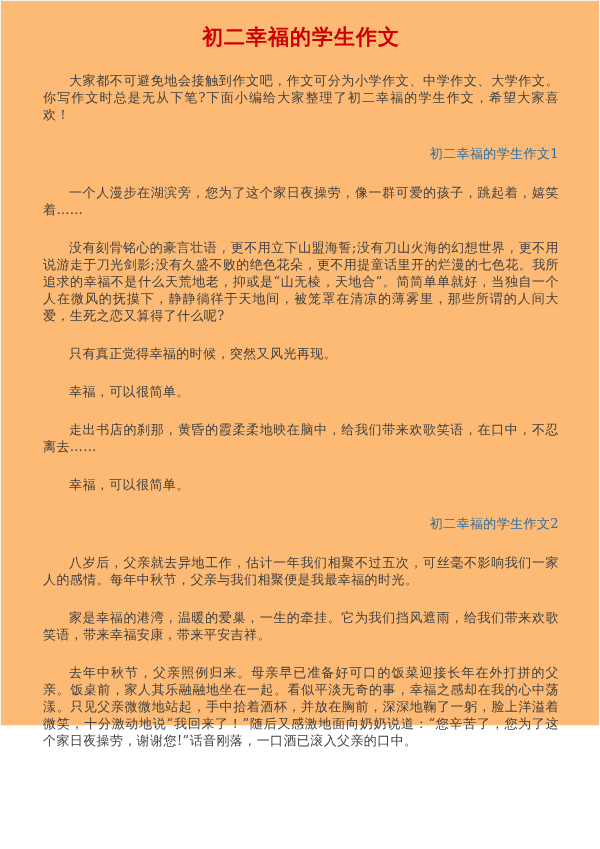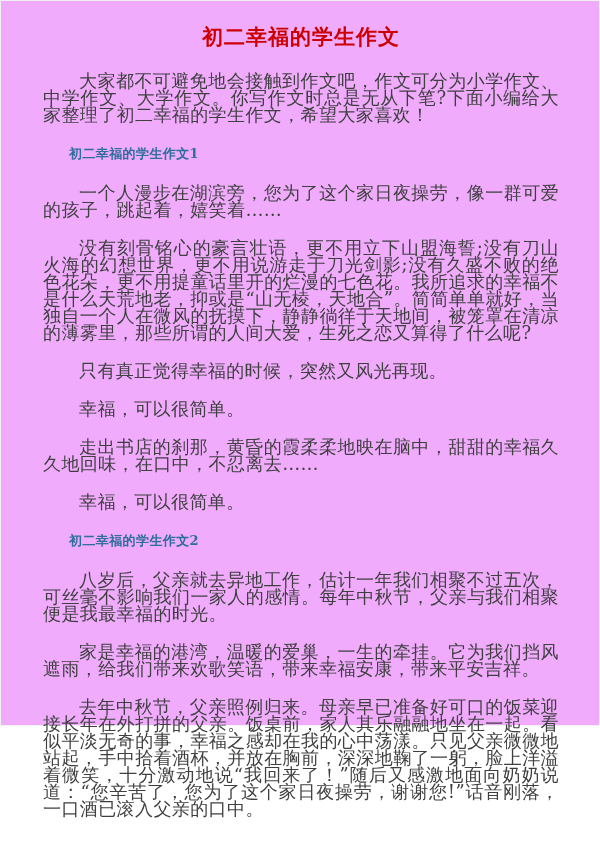--- a/index.html
+++ b/index.html
@@ -12,60 +12,61 @@
     height: 849px;
     font-family: "DejaVu Serif", "Liberation Serif", serif;
     color: #3f3f3f;
     overflow: hidden;
   }
   .page {
     box-sizing: border-box;
     width: 600px;
     height: 726px;
     padding: 18px 40px 20px 42px;
-    background: #f0abfc;
+    background: #fdba74;
     border: 1px solid #f2f2f2;
   }
   .doc-title {
     text-align: center;
     font-size: 21px;
     font-weight: bold;
     color: #cc0000;
     margin: 4px 0 18px 0;
     letter-spacing: 1px;
   }
   .intro, .para {
-    font-size: 18px;
+    font-size: 13px;
     line-height: 17px;
     text-align: justify;
     text-indent: 2em;
     margin: 21px 0;
     letter-spacing: 0.4px;
   }
   .sec-heading {
     font-size: 13px;
-    font-weight: bold;
+    font-weight: normal;
     color: #2e6e9e;
     margin: 22px 0 16px 0;
     text-indent: 2em;
     letter-spacing: 0.4px;
+    text-align: right;
   }
 </style>
 </head>
 <body>
 
 <div class="page">
   <h1 class="doc-title" style="color: rgb(204, 0, 0);">初二幸福的学生作文</h1>
   <p class="intro">大家都不可避免地会接触到作文吧，作文可分为小学作文、中学作文、大学作文。你写作文时总是无从下笔?下面小编给大家整理了初二幸福的学生作文，希望大家喜欢！</p>
   <div id="sections">
       <h3 class="sec-heading" style="color: rgb(46, 110, 158);">初二幸福的学生作文1</h3>
       <p class="para">一个人漫步在湖滨旁，您为了这个家日夜操劳，像一群可爱的孩子，跳起着，嬉笑着……</p>
       <p class="para">没有刻骨铭心的豪言壮语，更不用立下山盟海誓;没有刀山火海的幻想世界，更不用说游走于刀光剑影;没有久盛不败的绝色花朵，更不用提童话里开的烂漫的七色花。我所追求的幸福不是什么天荒地老，抑或是“山无棱，天地合”。简简单单就好，当独自一个人在微风的抚摸下，静静徜徉于天地间，被笼罩在清凉的薄雾里，那些所谓的人间大爱，生死之恋又算得了什么呢?</p>
       <p class="para">只有真正觉得幸福的时候，突然又风光再现。</p>
       <p class="para">幸福，可以很简单。</p>
-      <p class="para">走出书店的刹那，黄昏的霞柔柔地映在脑中，甜甜的幸福久久地回味，在口中，不忍离去……</p>
+      <p class="para">走出书店的刹那，黄昏的霞柔柔地映在脑中，给我们带来欢歌笑语，在口中，不忍离去……</p>
       <p class="para">幸福，可以很简单。</p>
       <h3 class="sec-heading" style="color: rgb(46, 110, 158);">初二幸福的学生作文2</h3>
       <p class="para">八岁后，父亲就去异地工作，估计一年我们相聚不过五次，可丝毫不影响我们一家人的感情。每年中秋节，父亲与我们相聚便是我最幸福的时光。</p>
       <p class="para">家是幸福的港湾，温暖的爱巢，一生的牵挂。它为我们挡风遮雨，给我们带来欢歌笑语，带来幸福安康，带来平安吉祥。</p>
       <p class="para">去年中秋节，父亲照例归来。母亲早已准备好可口的饭菜迎接长年在外打拼的父亲。饭桌前，家人其乐融融地坐在一起。看似平淡无奇的事，幸福之感却在我的心中荡漾。只见父亲微微地站起，手中拾着酒杯，并放在胸前，深深地鞠了一躬，脸上洋溢着微笑，十分激动地说“我回来了！”随后又感激地面向奶奶说道：“您辛苦了，您为了这个家日夜操劳，谢谢您!”话音刚落，一口酒已滚入父亲的口中。</p>
     </div>
 </div>
 
 </body></html>

